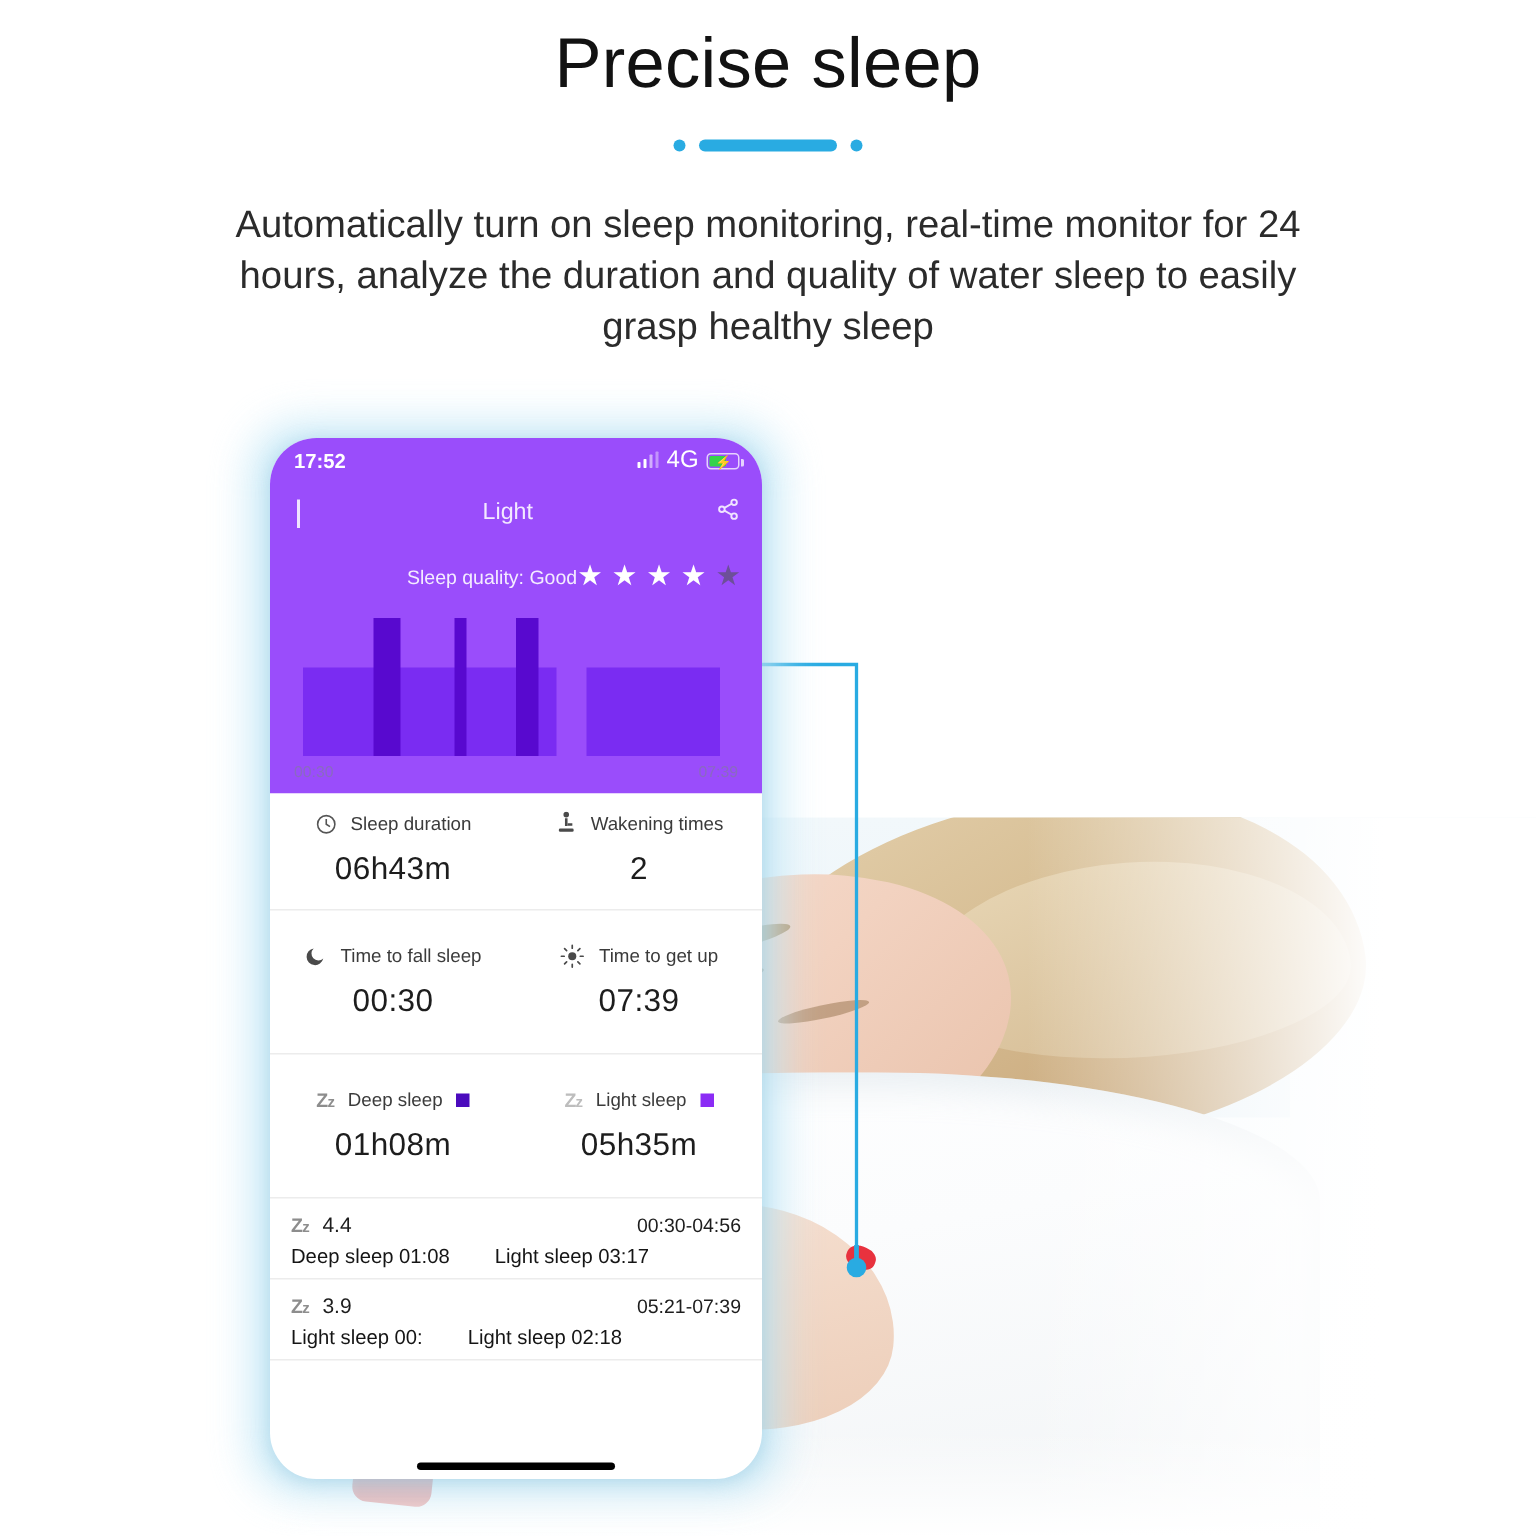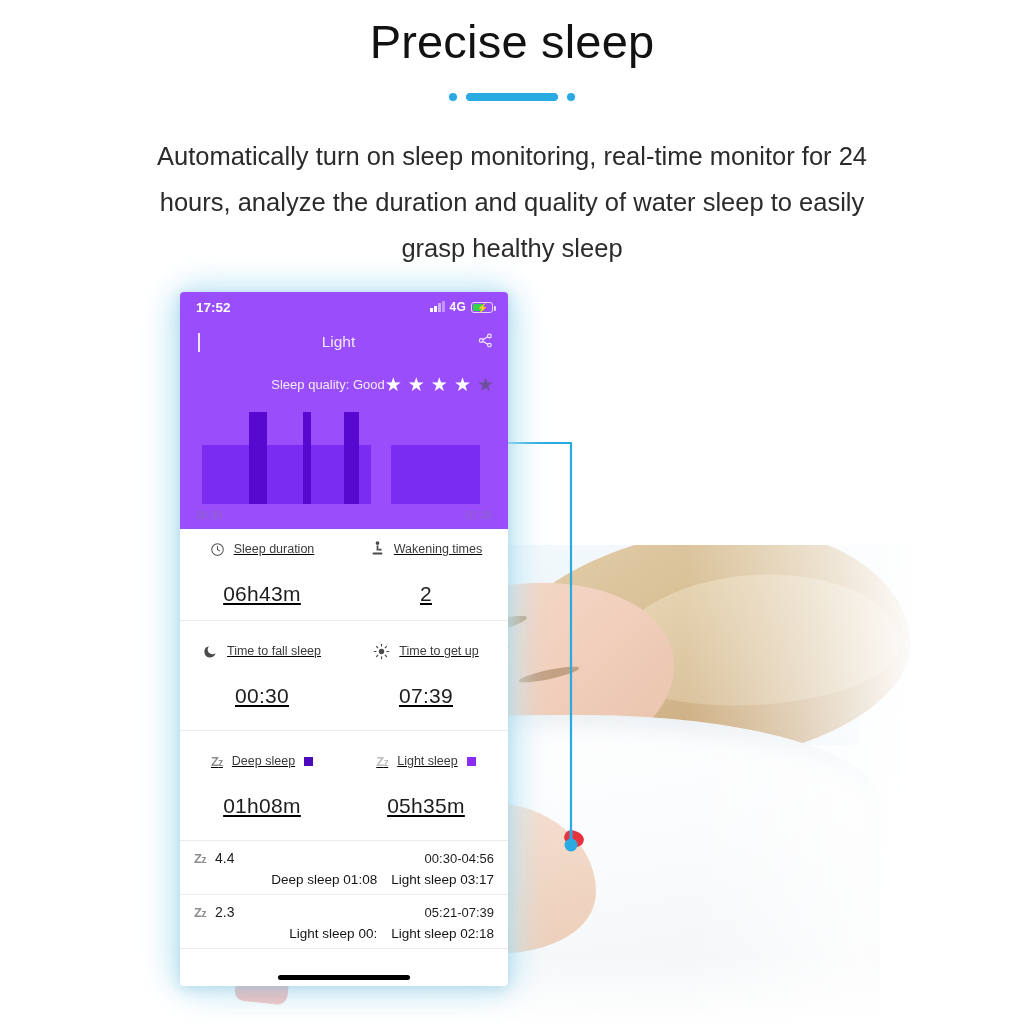--- a/index.html
+++ b/index.html
@@ -21,21 +21,21 @@
   .divider {
     position: absolute; top: 93px; left: 0; width: 1024px;
     display: flex; align-items: center; justify-content: center; gap: 9px;
   }
   .divider .dot { width: 8px; height: 8px; border-radius: 50%; background: #29abe2; }
   .divider .bar { width: 92px; height: 8px; border-radius: 4px; background: #29abe2; }
 
   .subtitle {
     position: absolute; top: 133px; left: 130px; width: 764px;
     text-align: center;
-    font-size: 25.5px; line-height: 46px; color: #2b2b2b; font-weight: 400;
+    font-size: 25.5px; line-height: 34px; color: #2b2b2b; font-weight: 400;
   }
 
   
   .photo {
     position: absolute; left: 180px; top: 545px; width: 844px; height: 479px;
     overflow: hidden;
   }
   .photo .sky {
     position: absolute; inset: 0;
     background: linear-gradient(180deg,#eef7fb 0%, #f7fbfd 40%, #ffffff 100%);
@@ -186,39 +186,39 @@
 
   
   .phone-glow {
     position: absolute; left: 168px; top: 283px; width: 352px; height: 712px;
     border-radius: 32px;
     background: #bfe6f6;
     filter: blur(14px); opacity: .85;
   }
   .phone {
     position: absolute; left: 180px; top: 292px; width: 328px; height: 694px;
-    border-radius: 4px; overflow: hidden;
+    border-radius: 31px; overflow: hidden;
     background: #ffffff;
     box-shadow: 0 2px 12px rgba(120,180,210,.35);
   }
   .phone-purple { background: #9a4dfb; padding: 0; }
 
   .statusbar {
     height: 30px; display: flex; align-items: center;
     justify-content: space-between; padding: 0 15px 0 16px;
     color: #ffffff; font-size: 13.5px; font-weight: 700;
   }
   .sb-right { display: flex; align-items: center; gap: 5px; }
   .sig { display: flex; align-items: flex-end; gap: 1.5px; height: 10px; }
   .sig i { width: 2.5px; background: #fff; display: block; border-radius: .5px; }
   .sig i:nth-child(1) { height: 4px; }
   .sig i:nth-child(2) { height: 6.5px; }
   .sig i:nth-child(3) { height: 9px; opacity: .55; }
   .sig i:nth-child(4) { height: 11px; opacity: .4; }
-  .net { font-size: 12px; font-weight: 700; letter-spacing: .2px; }
+  .net { font-size: 16px; font-weight: 400; letter-spacing: .2px; }
   .batt {
     width: 22px; height: 11px; border: 1.5px solid rgba(255,255,255,.75);
     border-radius: 3px; position: relative; display: flex; align-items: center;
   }
   .batt::after {
     content: ""; position: absolute; right: -3.5px; top: 3px;
     width: 2px; height: 5px; background: rgba(255,255,255,.75); border-radius: 0 1px 1px 0;
   }
   .batt .lvl { width: 11px; height: 7px; background: #35d24a; margin-left: 1px; border-radius: 1px; }
   .batt .bolt { position: absolute; left: 5px; top: 0px; color: #fff; font-size: 9px; line-height: 11px; }
@@ -269,44 +269,43 @@
   }
   .chev-l { width: 7px; height: 7px; border-left: 1.8px solid #f0e4ff; border-bottom: 1.8px solid #f0e4ff; transform: rotate(45deg); margin-left: 3px; }
   .chev-r { width: 7px; height: 7px; border-right: 1.8px solid #f0e4ff; border-top: 1.8px solid #f0e4ff; transform: rotate(45deg); margin-right: 3px; }
   .datebar .dt { color: #ffffff; font-size: 14px; letter-spacing: .4px; }
 
   
   .white { background: #ffffff; }
   .metric-block {
     display: flex; border-bottom: 1px solid #ececec;
     padding: 10px 0 14px 0;
-    text-decoration: underline;
   }
   .metric-block.tall { padding: 20px 0 22px 0; }
   .metric {
     flex: 1; display: flex; flex-direction: column; align-items: center;
   }
   .metric .head {
     display: flex; align-items: center; gap: 9px; height: 20px;
   }
   .metric .head .lbl { font-size: 12.5px; color: #3b3b3b; }
   .metric .val {
-    margin-top: 23px; font-size: 21px; color: #1d1d1d; letter-spacing: .3px;
+    margin-top: 9px; font-size: 21px; color: #1d1d1d; letter-spacing: .3px;
   }
   .swatch { width: 9px; height: 9px; display: inline-block; }
   .zz { font-size: 13px; color: #8d8d8d; font-weight: 700; letter-spacing: -.5px; }
   .zz small { font-size: 10px; }
 
   .log { padding: 0; }
   .log-item { padding: 9px 14px 7px 14px; border-bottom: 1px solid #ececec; }
   .log-top { display: flex; align-items: center; justify-content: space-between; }
   .log-top .left { display: flex; align-items: center; gap: 9px; }
   .log-top .score { font-size: 14px; color: #1d1d1d; }
   .log-top .range { font-size: 13px; color: #1d1d1d; }
-  .log-bot { margin-top: 6px; font-size: 13.5px; color: #151515; display: flex; gap: 14px; justify-content: flex-end; }
+  .log-bot { margin-top: 6px; font-size: 13.5px; color: #151515; display: flex; gap: 30px; }
 
   .homebar {
     position: absolute; left: 50%; transform: translateX(-50%);
     bottom: 6px; width: 132px; height: 5px; border-radius: 3px; background: #000;
   }
 </style>
 </head>
 <body>
 
 <div class="page">
@@ -505,21 +504,21 @@
           </div>
           <div class="log-bot">
             <span>Deep sleep 01:08</span>
             <span>Light sleep 03:17</span>
           </div>
         </div>
         <div class="log-item">
           <div class="log-top">
             <span class="left">
               <span class="zz">Z<small>z</small></span>
-              <span class="score">2.3</span>
+              <span class="score">3.9</span>
             </span>
             <span class="range">05:21-07:39</span>
           </div>
           <div class="log-bot">
             <span>Light sleep 00:</span>
             <span>Light sleep 02:18</span>
           </div>
         </div>
       </div>
     </div>

